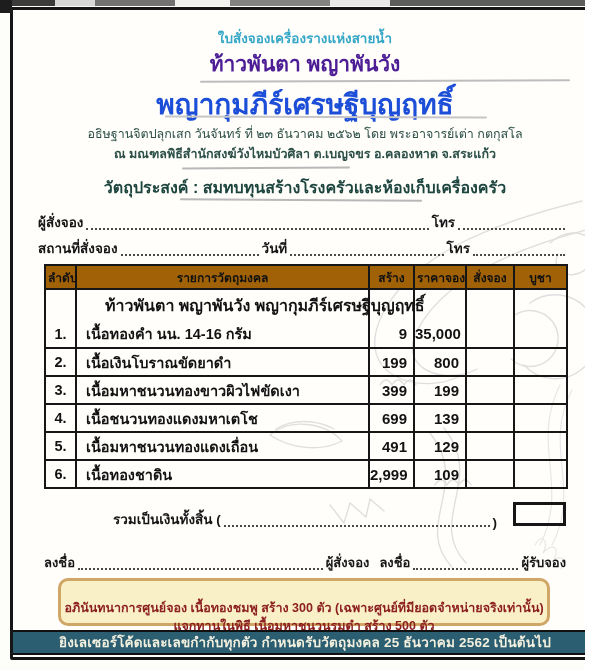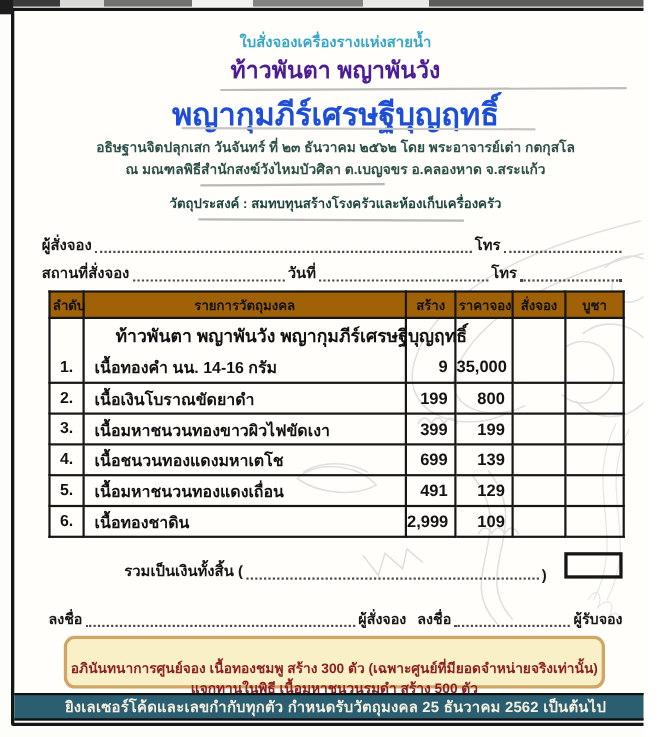--- a/index.html
+++ b/index.html
@@ -16,23 +16,23 @@
       rgba(25,25,25,.7) 390px 610px); }
   .scan-corner { position:absolute; left:0; top:0; width:12px; height:13px; background:#1d1d1d; z-index:5; }
 
   .frame { position:absolute; left:10px; top:7px; width:588px; height:653px;
     border:3px solid #161616; border-radius:2px; background:#fffefb; }
 
   .ctr { position:absolute; left:0; width:610px; text-align:center; white-space:nowrap; }
   .sub-top   { top:27px;  font-size:13.5px; font-weight:bold; color:#36a7c6; }
   .sub-deity { top:47px;  font-size:21px;   font-weight:bold; color:#4c1d95; }
   .big-title { top:82px;  font-size:28px;   font-weight:bold; color:#1d4ed8; }
-  .consec1   { top:124px; font-size:12.5px; font-weight:700; color:#2c4f47; }
+  .consec1   { top:124px; font-size:12.5px; font-weight:400; color:#2c4f47; }
   .consec2   { top:144px; font-size:12.5px; font-weight:600; color:#2c4f47; }
-  .purpose   { top:175px; font-size:12px;   font-weight:bold; color:#1d453e; }
+  .purpose   { top:175px; font-size:16px;   font-weight:bold; color:#1d453e; }
 
   .gline { position:absolute; height:2px; background:#bdbdbd; z-index:1; border-radius:2px; }
   .gl-a { left:200px; top:80px;  width:370px; transform:rotate(-.25deg); }
   .gl-b { left:165px; top:116px; width:322px; transform:rotate(.2deg); background:#c6c6c6; }
   .gl-c { left:182px; top:167px; width:168px; background:#b8b8b8; transform:rotate(-.4deg); }
   .gl-d { left:180px; top:199px; width:242px; background:#b8b8b8; transform:rotate(.3deg); }
 
   .formline { position:absolute; left:38px; width:530px; display:flex; align-items:flex-end;
     font-size:13.5px; font-weight:600; color:#151515; z-index:2; }
   .fl1 { top:211px; } .fl2 { top:237px; }

